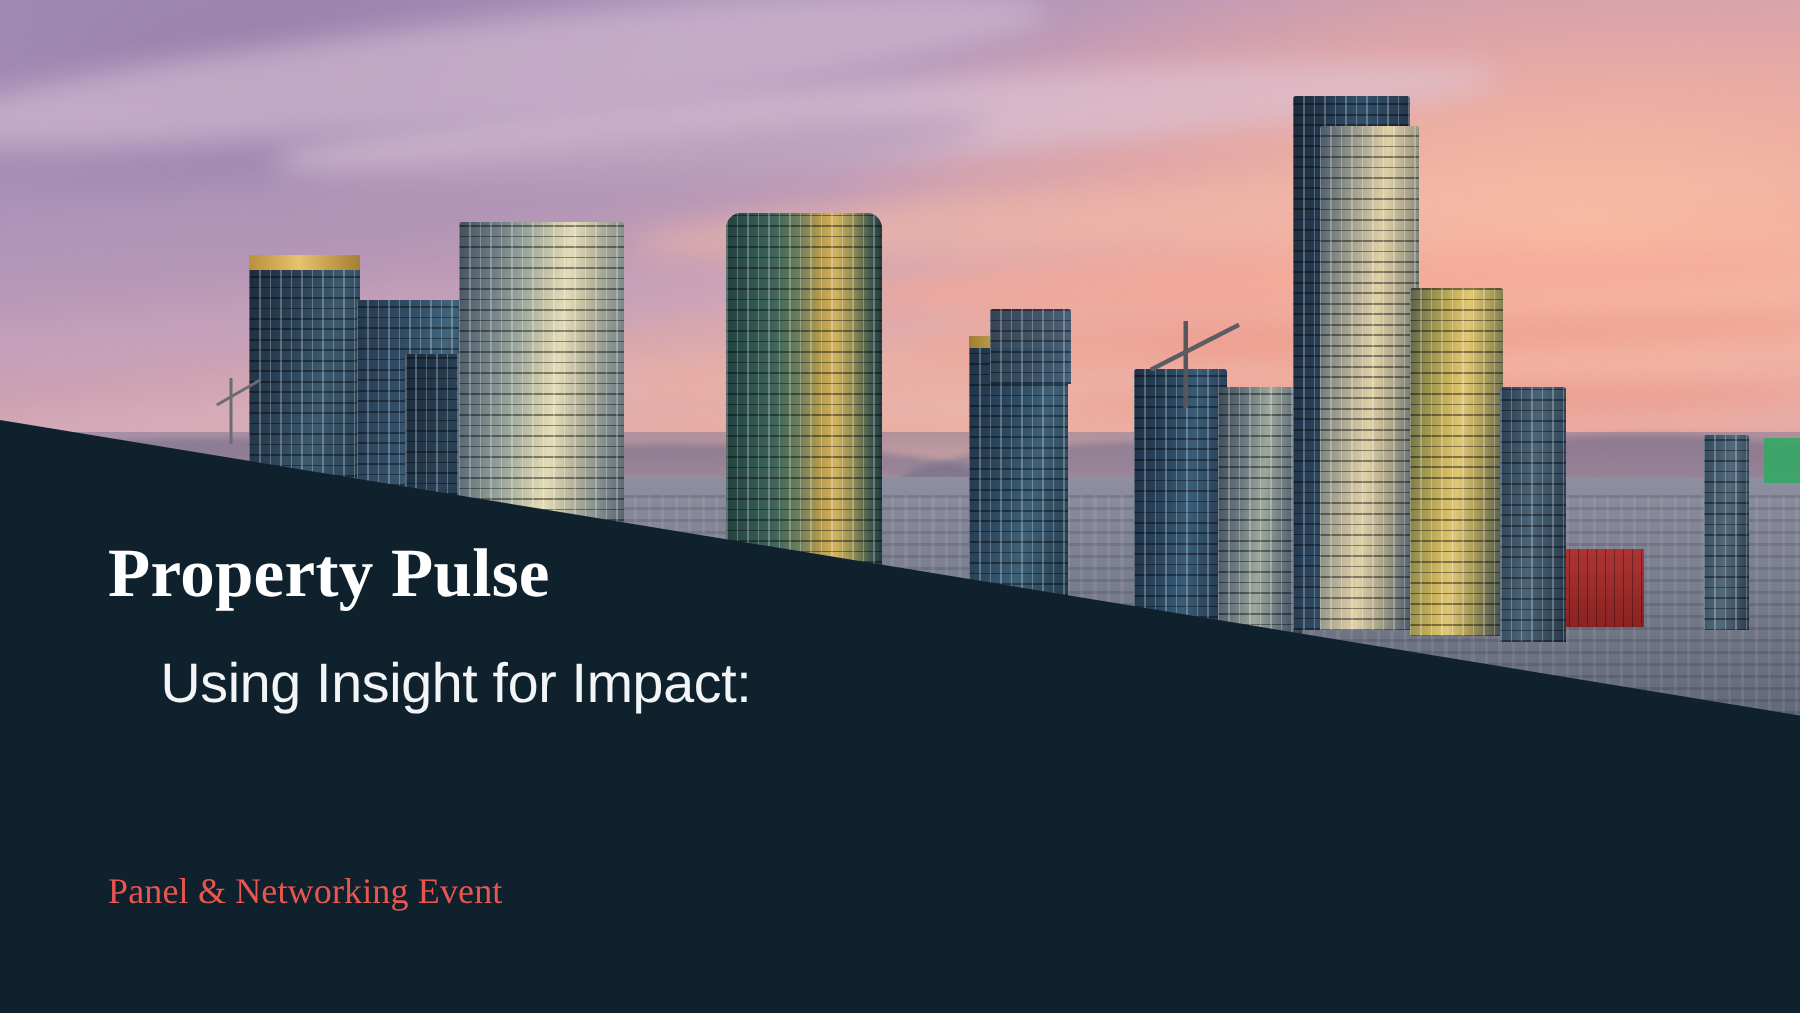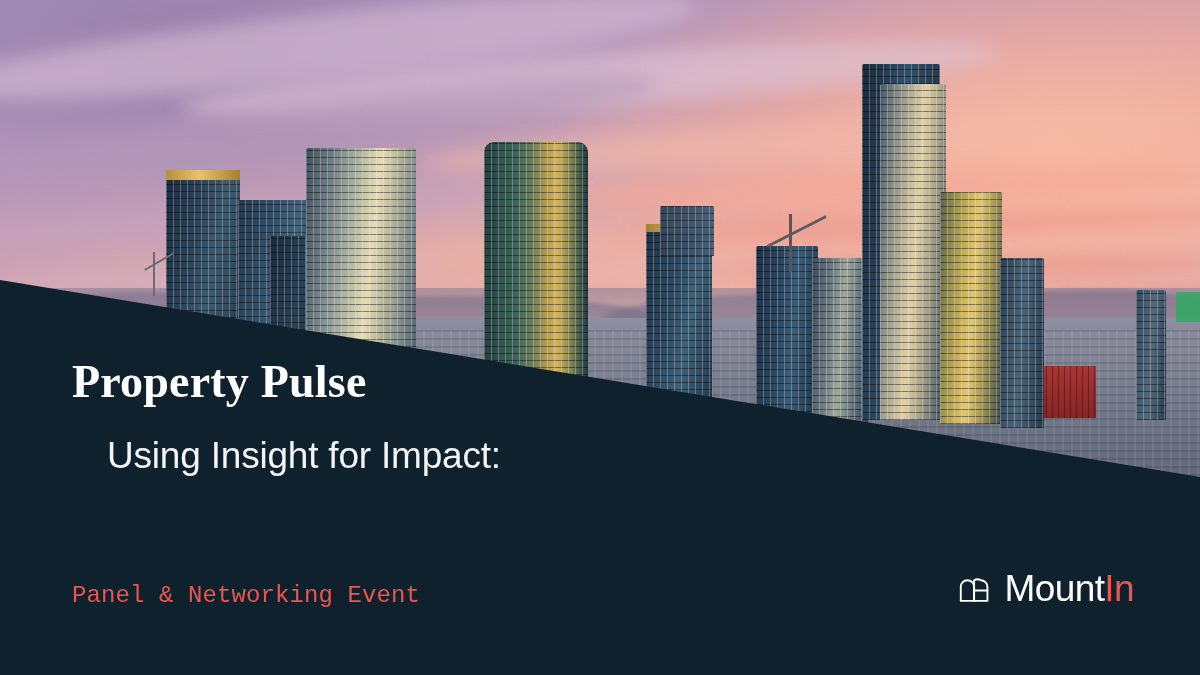--- a/index.html
+++ b/index.html
@@ -194,21 +194,21 @@
     font-size:37px;
     line-height:1.30;
     color:#f2f4f5;
     letter-spacing:-0.2px;
     margin-left:35px;
   }
   .subtitle .ln{ display:block; white-space:nowrap; }
 
   .tagline{
     position:absolute; left:72px; top:582px;
-    font-family:Liberation Mono, monospace;
+    font-family:Liberation Serif, serif;
     font-weight:400;
     font-size:24px;
     letter-spacing:.1px;
     color:#e8564f;
     white-space:nowrap;
   }
 
   
   .logo{
     position:absolute; right:66px; top:570px;
@@ -315,25 +315,15 @@
   <div class="content">
 
     <div class="title">Property Pulse</div>
 
     <div class="subtitle">
       <span class="ln">Using Insight for Impact:</span>
     </div>
 
     <div class="tagline">Panel &amp; Networking Event</div>
 
-    <div class="logo">
-      <svg class="logo-mark" viewBox="0 0 40 40" aria-hidden="true">
-        <g fill="none" stroke="#ffffff" stroke-width="2.1" stroke-linecap="round" stroke-linejoin="round">
-          <path d="M4.2 33.2 V17.6 a7.4 7.4 0 0 1 7.4 -7.4 a7.4 7.4 0 0 1 7.4 7.4 V33.2 Z"></path>
-          <path d="M19.0 33.2 V10.4 a7.4 7.4 0 0 1 7.4 -0.2 a7.4 7.4 0 0 1 7.4 7.2 V33.2 Z"></path>
-          <line x1="19.0" y1="21.6" x2="33.8" y2="21.6"></line>
-        </g>
-      </svg>
-      <div class="logo-word"><span class="w-mount">Mount</span><span class="w-in">In</span></div>
-    </div>
 
   </div>
 </div>
 
 </body></html>

